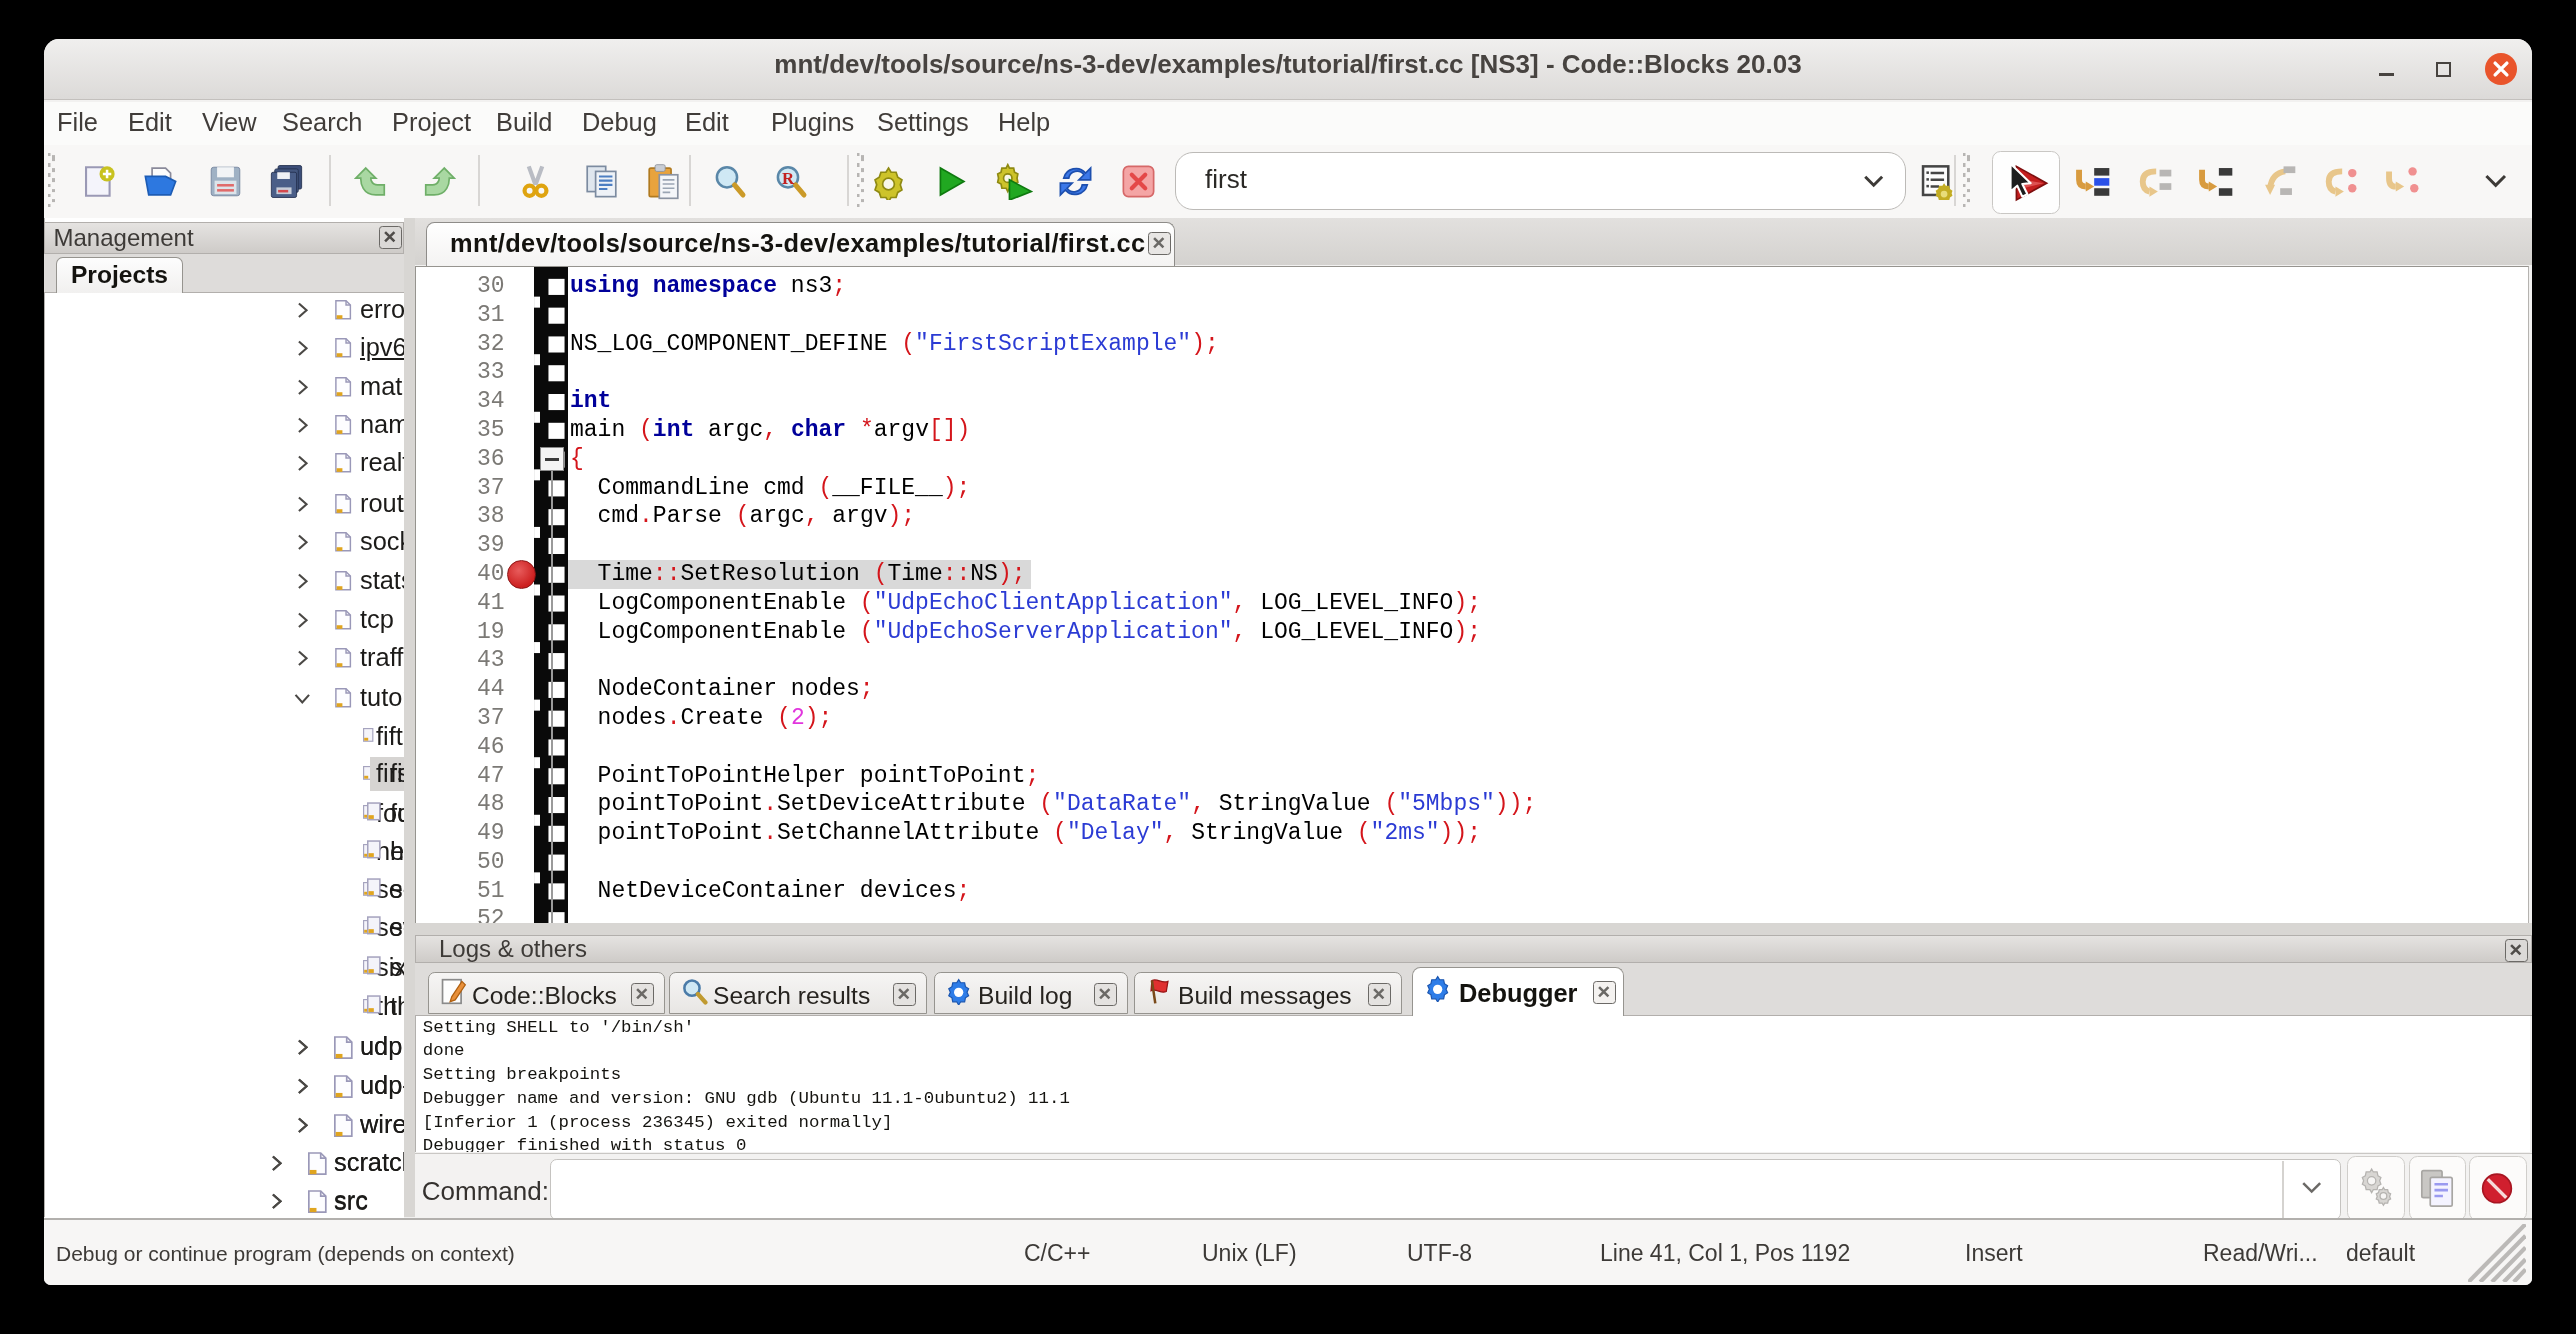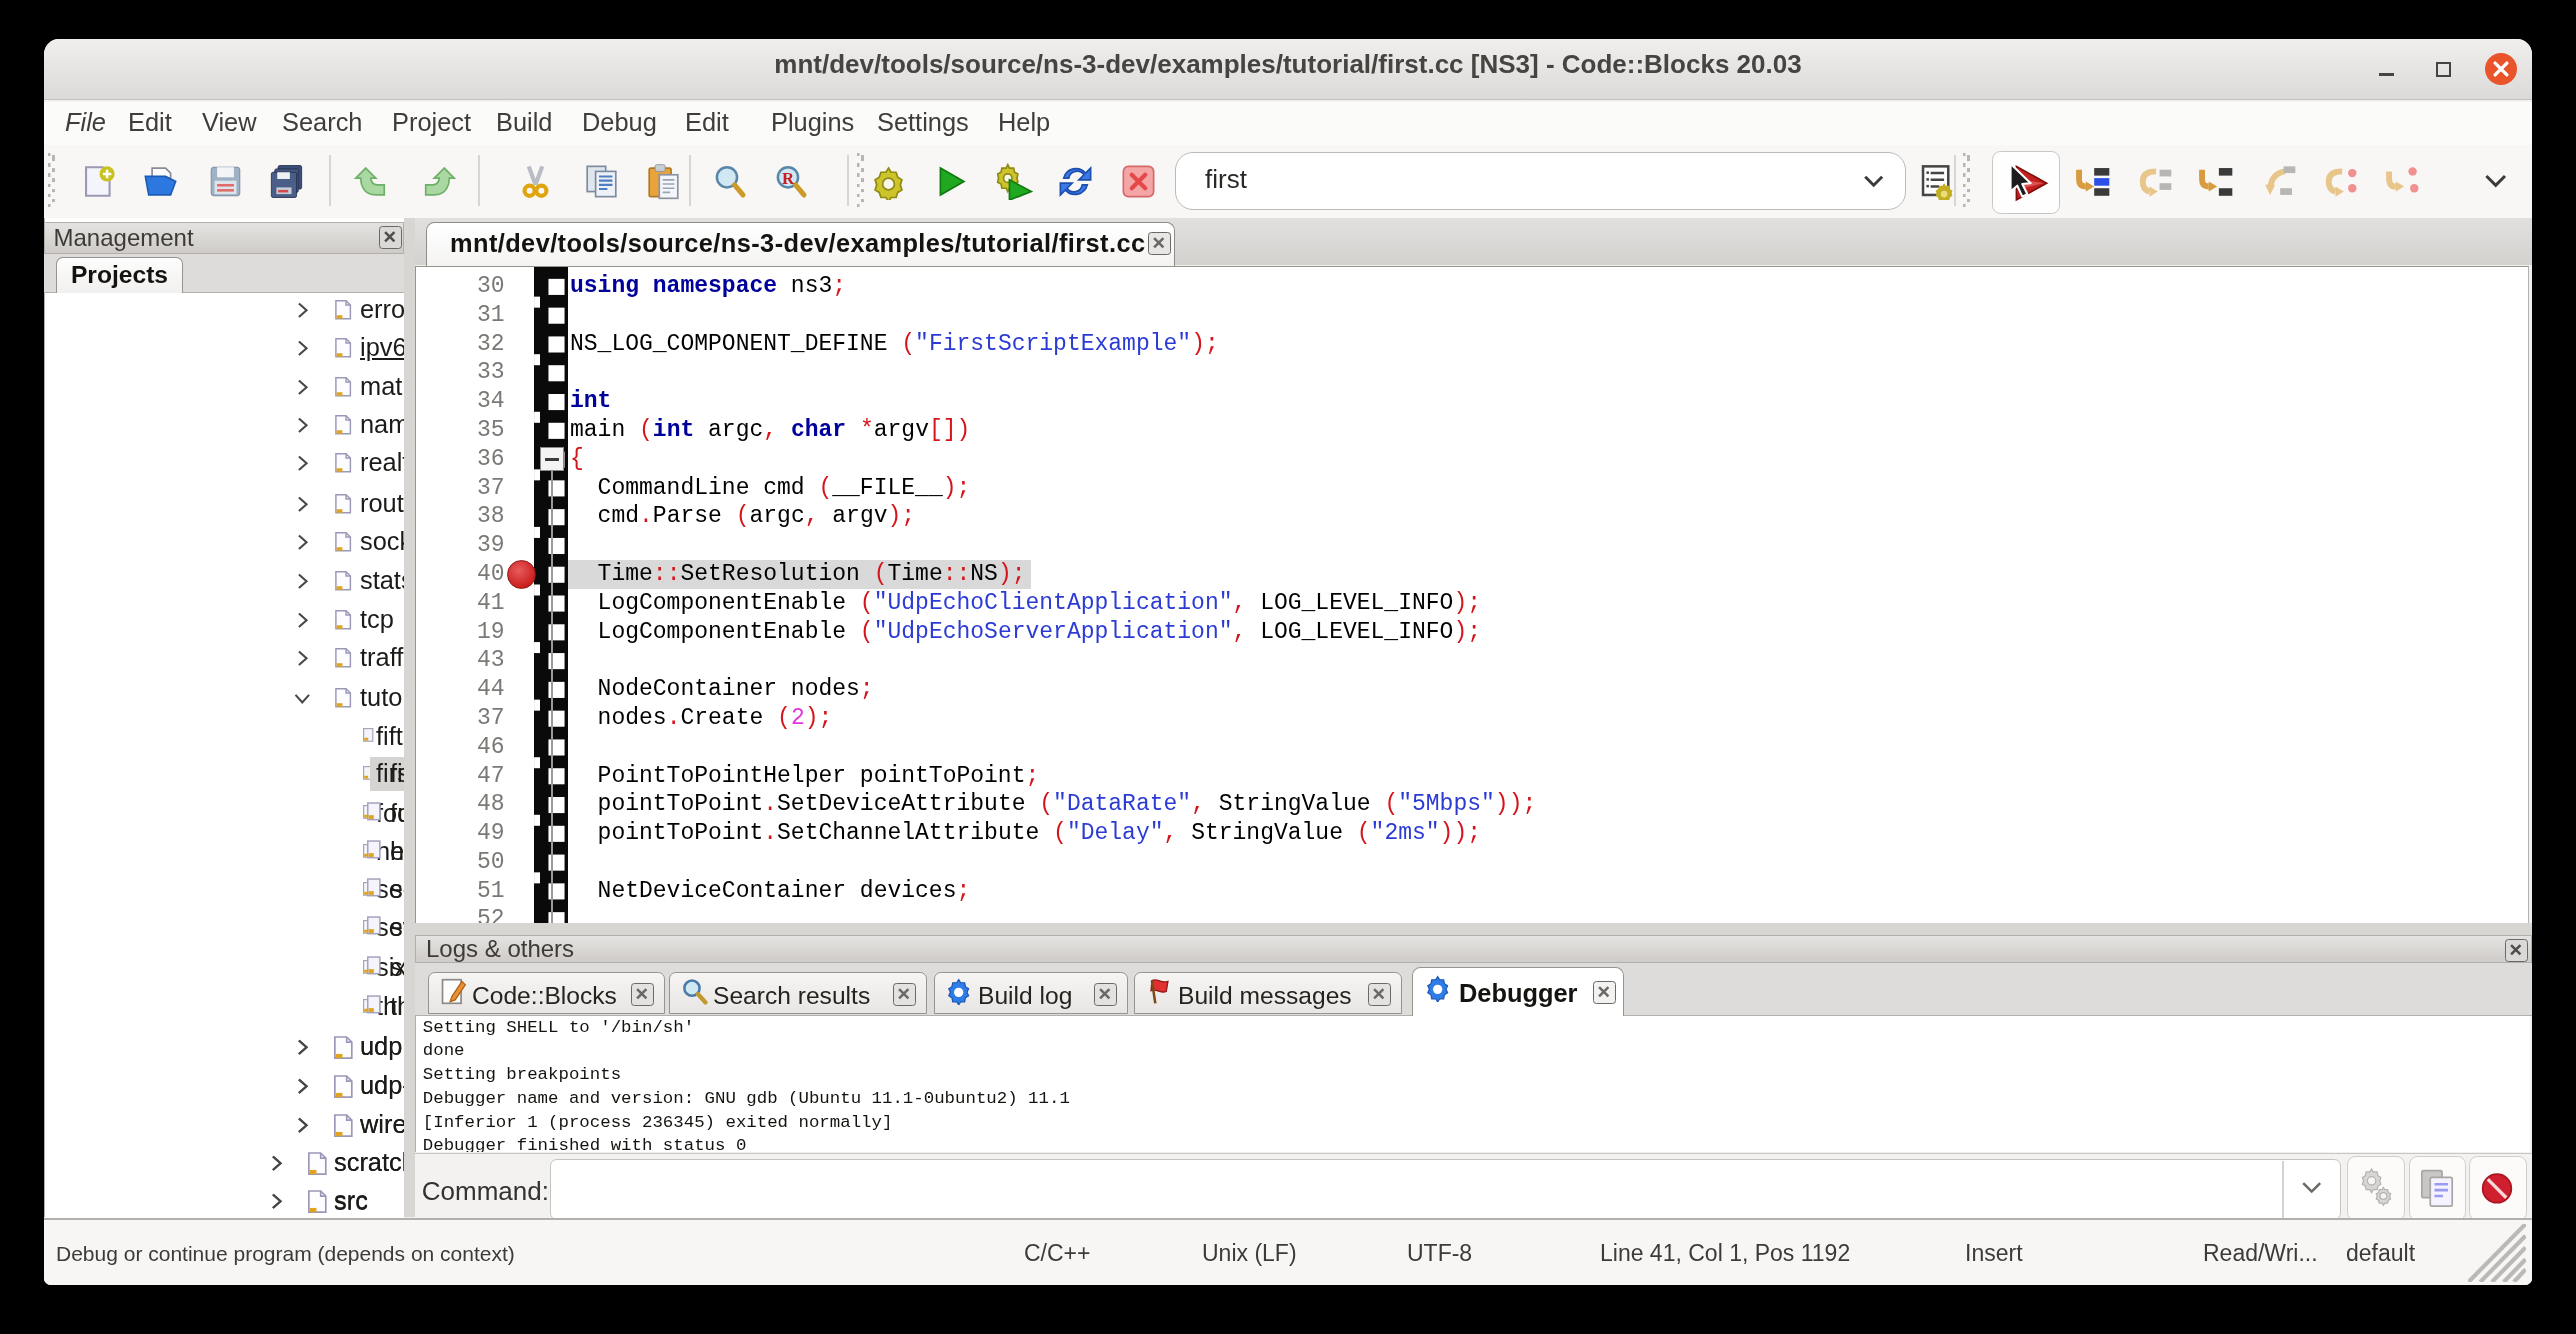--- a/index.html
+++ b/index.html
@@ -27,21 +27,21 @@
 #edtab{position:absolute;left:426px;top:222px;width:749px;height:44px;background:linear-gradient(#ffffff,#f4f3f2);border:1.7px solid #8e8c89;border-bottom:none;border-radius:8.5px 8.5px 0 0;}
 #editor{position:absolute;left:415px;top:266px;width:2114px;height:657px;background:#fff;border-left:1.7px solid #96948f;border-top:1.7px solid #96948f;border-right:1.7px solid #b5b3b0;overflow:hidden;}
 .lnum{position:absolute;left:8.5px;width:80px;line-height:29px;text-align:right;font-family:"Liberation Mono",monospace;font-size:23px;color:#7b7975;}
 .cline{position:absolute;left:154px;line-height:29px;font-family:"Liberation Mono",monospace;font-size:23px;color:#000;white-space:pre;}
 .cline i{font-style:normal;}
 .cline b{font-weight:bold;color:#00009a;}
 .r{color:#d4151b;}
 .s{color:#2b3bd4;}
 .n{color:#e135dd;}
 #hsplit{position:absolute;left:415px;top:923px;width:2117px;height:12px;background:#d8d6d3;}
-#logshdr{position:absolute;left:415px;top:935px;width:2117px;height:28px;background:linear-gradient(#e5e3e1,#cecbc8);border:0.8px solid #b2afac;font-size:24px;color:#3d3a37;line-height:26px;padding-left:10px;}
+#logshdr{position:absolute;left:415px;top:935px;width:2117px;height:28px;background:linear-gradient(#e5e3e1,#cecbc8);border:0.8px solid #b2afac;font-size:24px;color:#3d3a37;line-height:26px;padding-left:23px;}
 #logtabs{position:absolute;left:415px;top:963px;width:2117px;height:53px;background:#dedcda;border-bottom:1.7px solid #b2afac;}
 .ltab{position:absolute;height:42px;background:linear-gradient(#f6f5f4,#e8e6e4);border:1.7px solid #96948f;border-radius:6.8px 6.8px 0 0;font-size:24.6px;color:#26231f;}
 #logtext{position:absolute;left:415px;top:1016px;width:2115px;height:136px;background:#fff;border-left:1.7px solid #b2b0ad;overflow:hidden;}
 .logline{position:absolute;left:422px;white-space:pre;font-family:"Liberation Mono",monospace;font-size:17.4px;color:#14130f;}
 #cmdrow{position:absolute;left:415px;top:1153px;width:2117px;height:65px;background:#f3f2f1;border-top:1.7px solid #c9c7c4;}
 #statusbar{position:absolute;left:44px;top:1218px;width:2488px;height:67px;background:#f7f6f5;border-top:2.5px solid #b2b0ad;border-radius:0 0 6.8px 6.8px;}
 .stxt{position:absolute;top:1240px;font-size:23px;color:#3d3a37;white-space:nowrap;}
 .closebox{position:absolute;width:23px;height:23px;border:1.7px solid #6b6966;border-radius:3.4px;background:#dbd9d7;}
 </style>
 </head>
@@ -50,21 +50,21 @@
 <div id="titlebar"></div>
 <div id="title">mnt/dev/tools/source/ns-3-dev/examples/tutorial/first.cc [NS3] - Code::Blocks 20.03</div>
 <div class="abs" style="left:2379px;top:73px;width:15.2px;height:3.4px;background:#47433f;"></div>
 <div class="abs" style="left:2436px;top:62px;width:15.2px;height:15.2px;border:2.5px solid #47433f;"></div>
 <div class="abs" style="left:2485px;top:53px;width:32px;height:32px;border-radius:50%;background:#e9542b;">
   <svg width="32" height="32" viewBox="0 0 38 38">
       <path d="M12 12 L26 26 M26 12 L12 26" stroke="#fff" stroke-width="4" stroke-linecap="round"></path>
     </svg>
 </div>
 <div id="menubar"></div>
-<span class="menuitem" style="left:65px;font-style:italic;">File</span>
+<span class="menuitem" style="left:57px;">File</span>
 <span class="menuitem" style="left:128px;">Edit</span>
 <span class="menuitem" style="left:202px;">View</span>
 <span class="menuitem" style="left:282px;">Search</span>
 <span class="menuitem" style="left:392px;">Project</span>
 <span class="menuitem" style="left:496px;">Build</span>
 <span class="menuitem" style="left:582px;">Debug</span>
 <span class="menuitem" style="left:685px;">Edit</span>
 <span class="menuitem" style="left:771px;">Plugins</span>
 <span class="menuitem" style="left:877px;">Settings</span>
 <span class="menuitem" style="left:998px;">Help</span>

